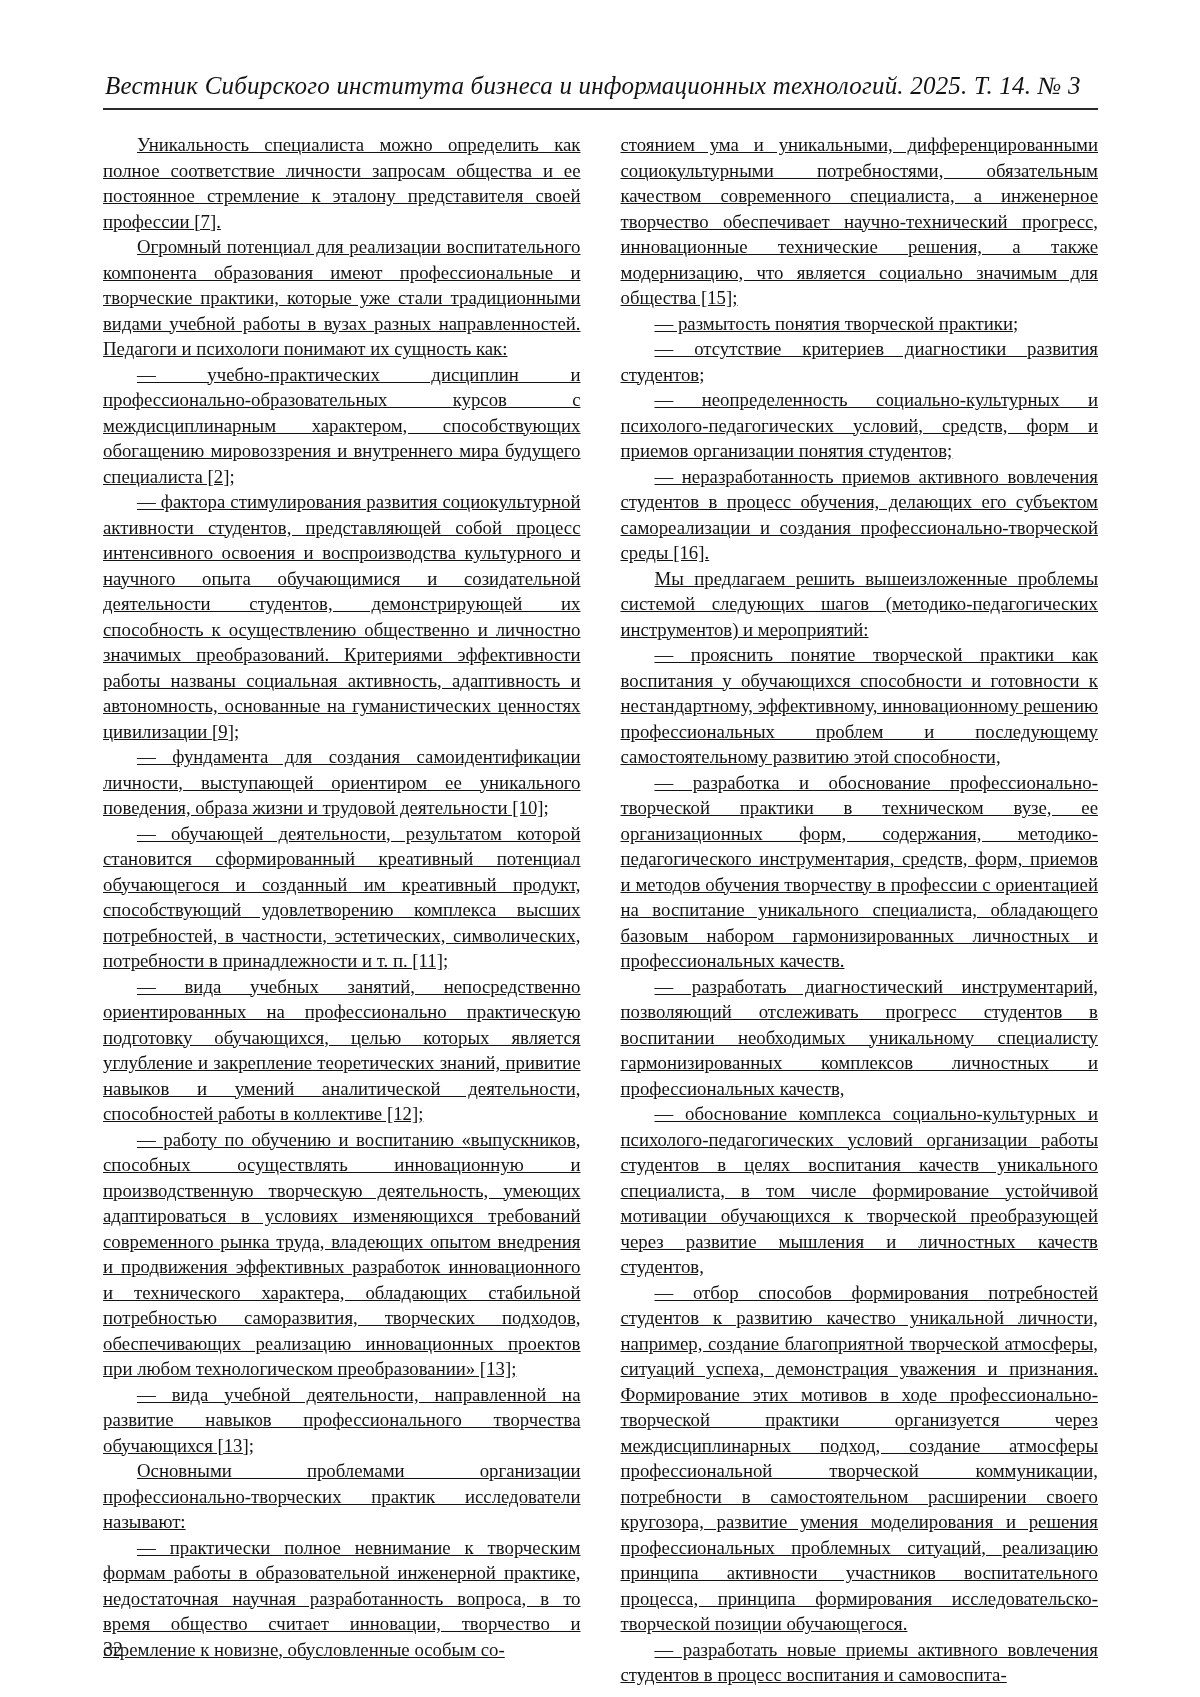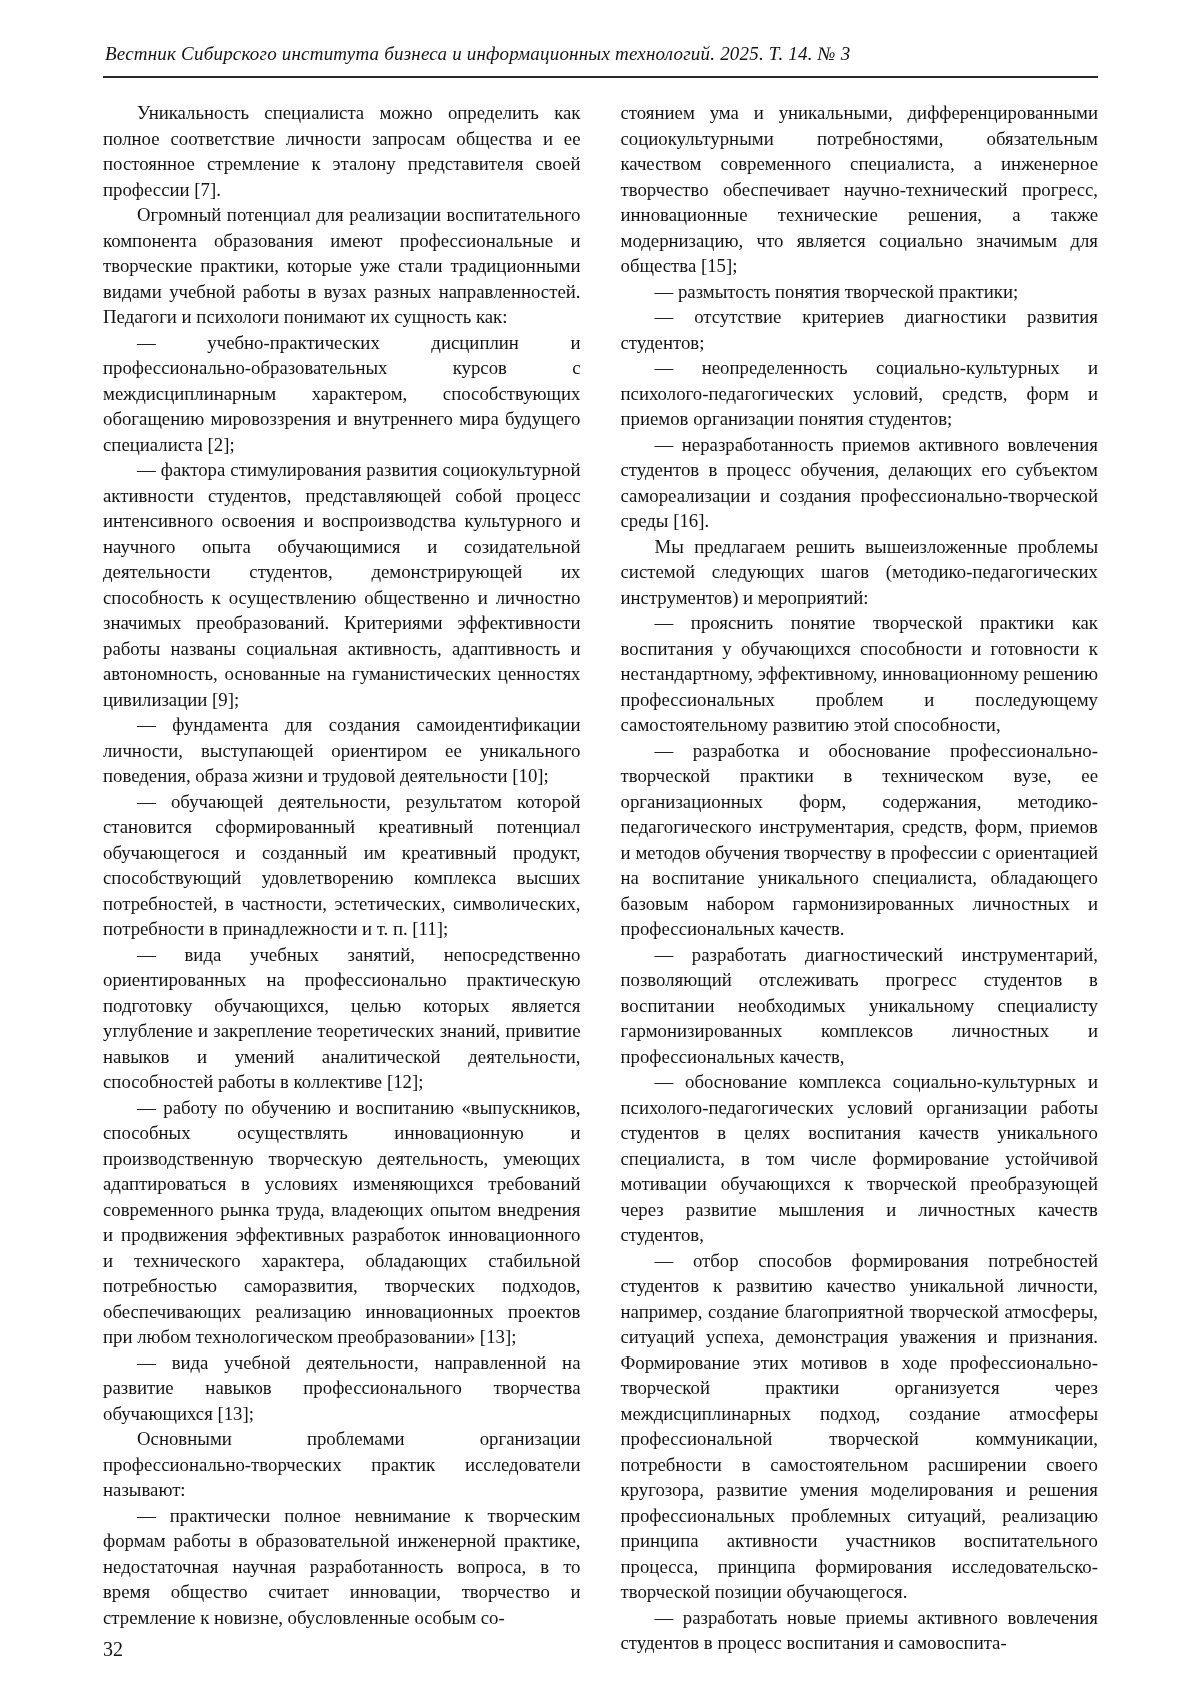--- a/index.html
+++ b/index.html
@@ -13,24 +13,25 @@
     width: 1200px;
     height: 1697px;
     background: #ffffff;
     box-sizing: border-box;
     padding: 40px 102px 0 103px;
     color: #131313;
     overflow: hidden;
   }
   .running-header {
     font-style: italic;
-    font-size: 19px;
+    font-size: 25px;
     line-height: 24px;
     padding: 2px 0 10px 2px;
     letter-spacing: 0.2px;
+    margin-top: 32px;
   }
   .header-rule {
     border: 0;
     border-top: 2px solid #2a2a2a;
     margin: 0 0 22px 0;
   }
   .article-columns {
     display: flex;
     gap: 40px;
   }
@@ -39,20 +40,21 @@
     font-size: 18.8px;
     line-height: 25.5px;
     text-align: justify;
     hyphens: auto;
     -webkit-hyphens: auto;
   }
   .col p {
     margin: 0;
     padding: 0;
     text-indent: 34px;
+    text-decoration: underline;
   }
   .col p.no-indent {
     text-indent: 0;
   }
   .page-footer {
     position: absolute;
     left: 103px;
     bottom: 36px;
     font-size: 20px;
   }

